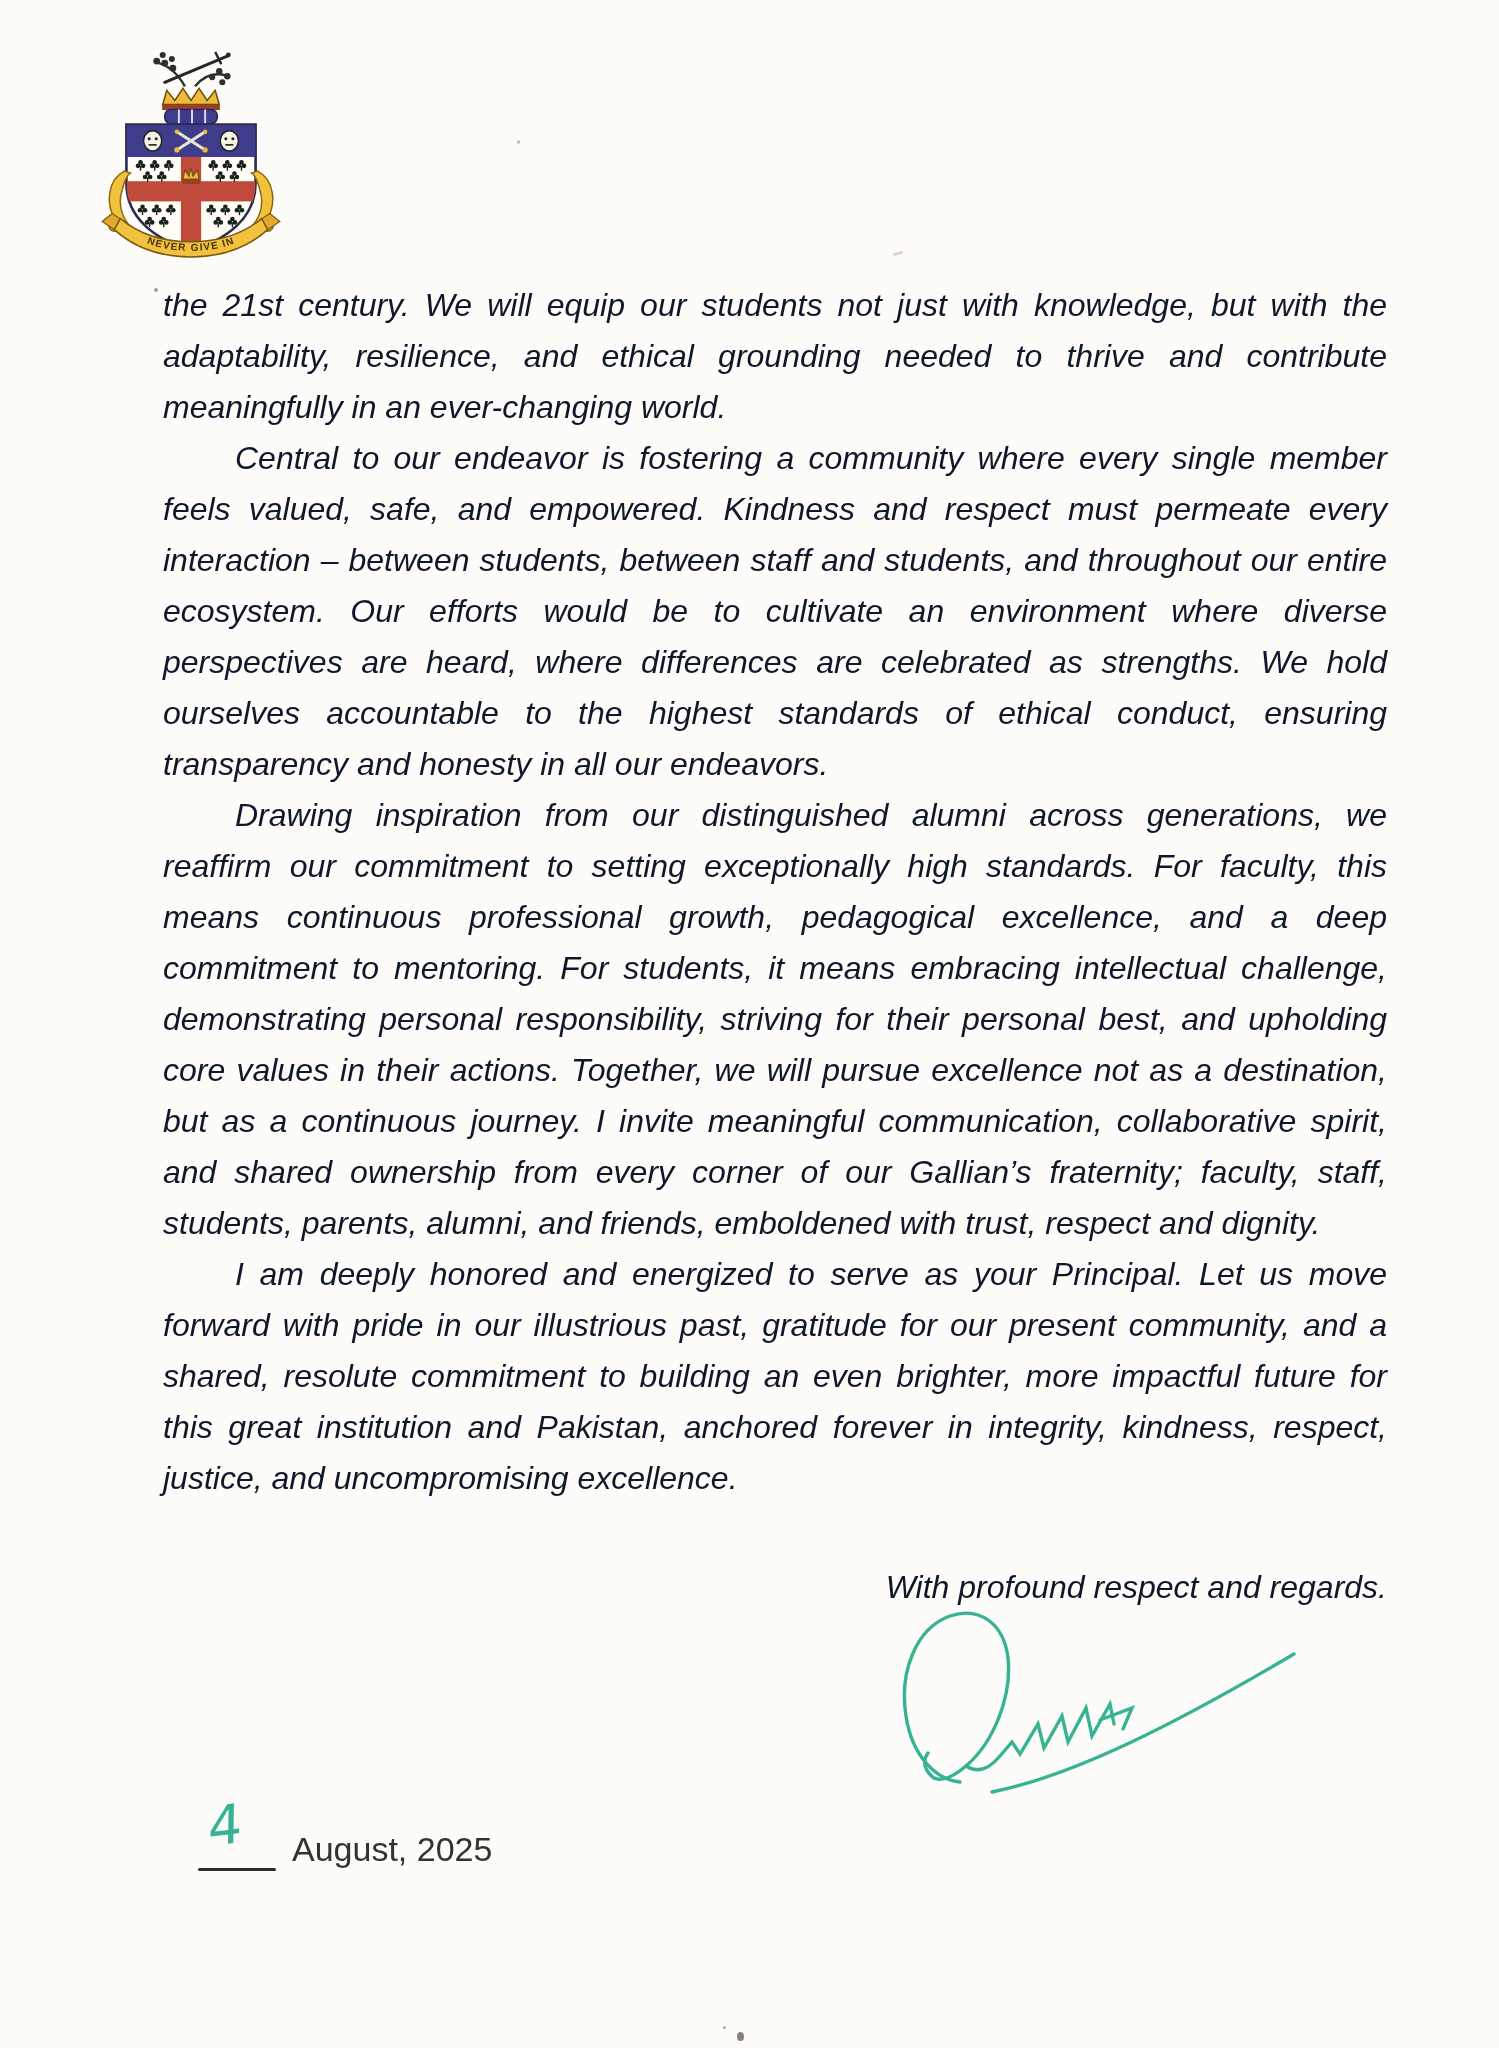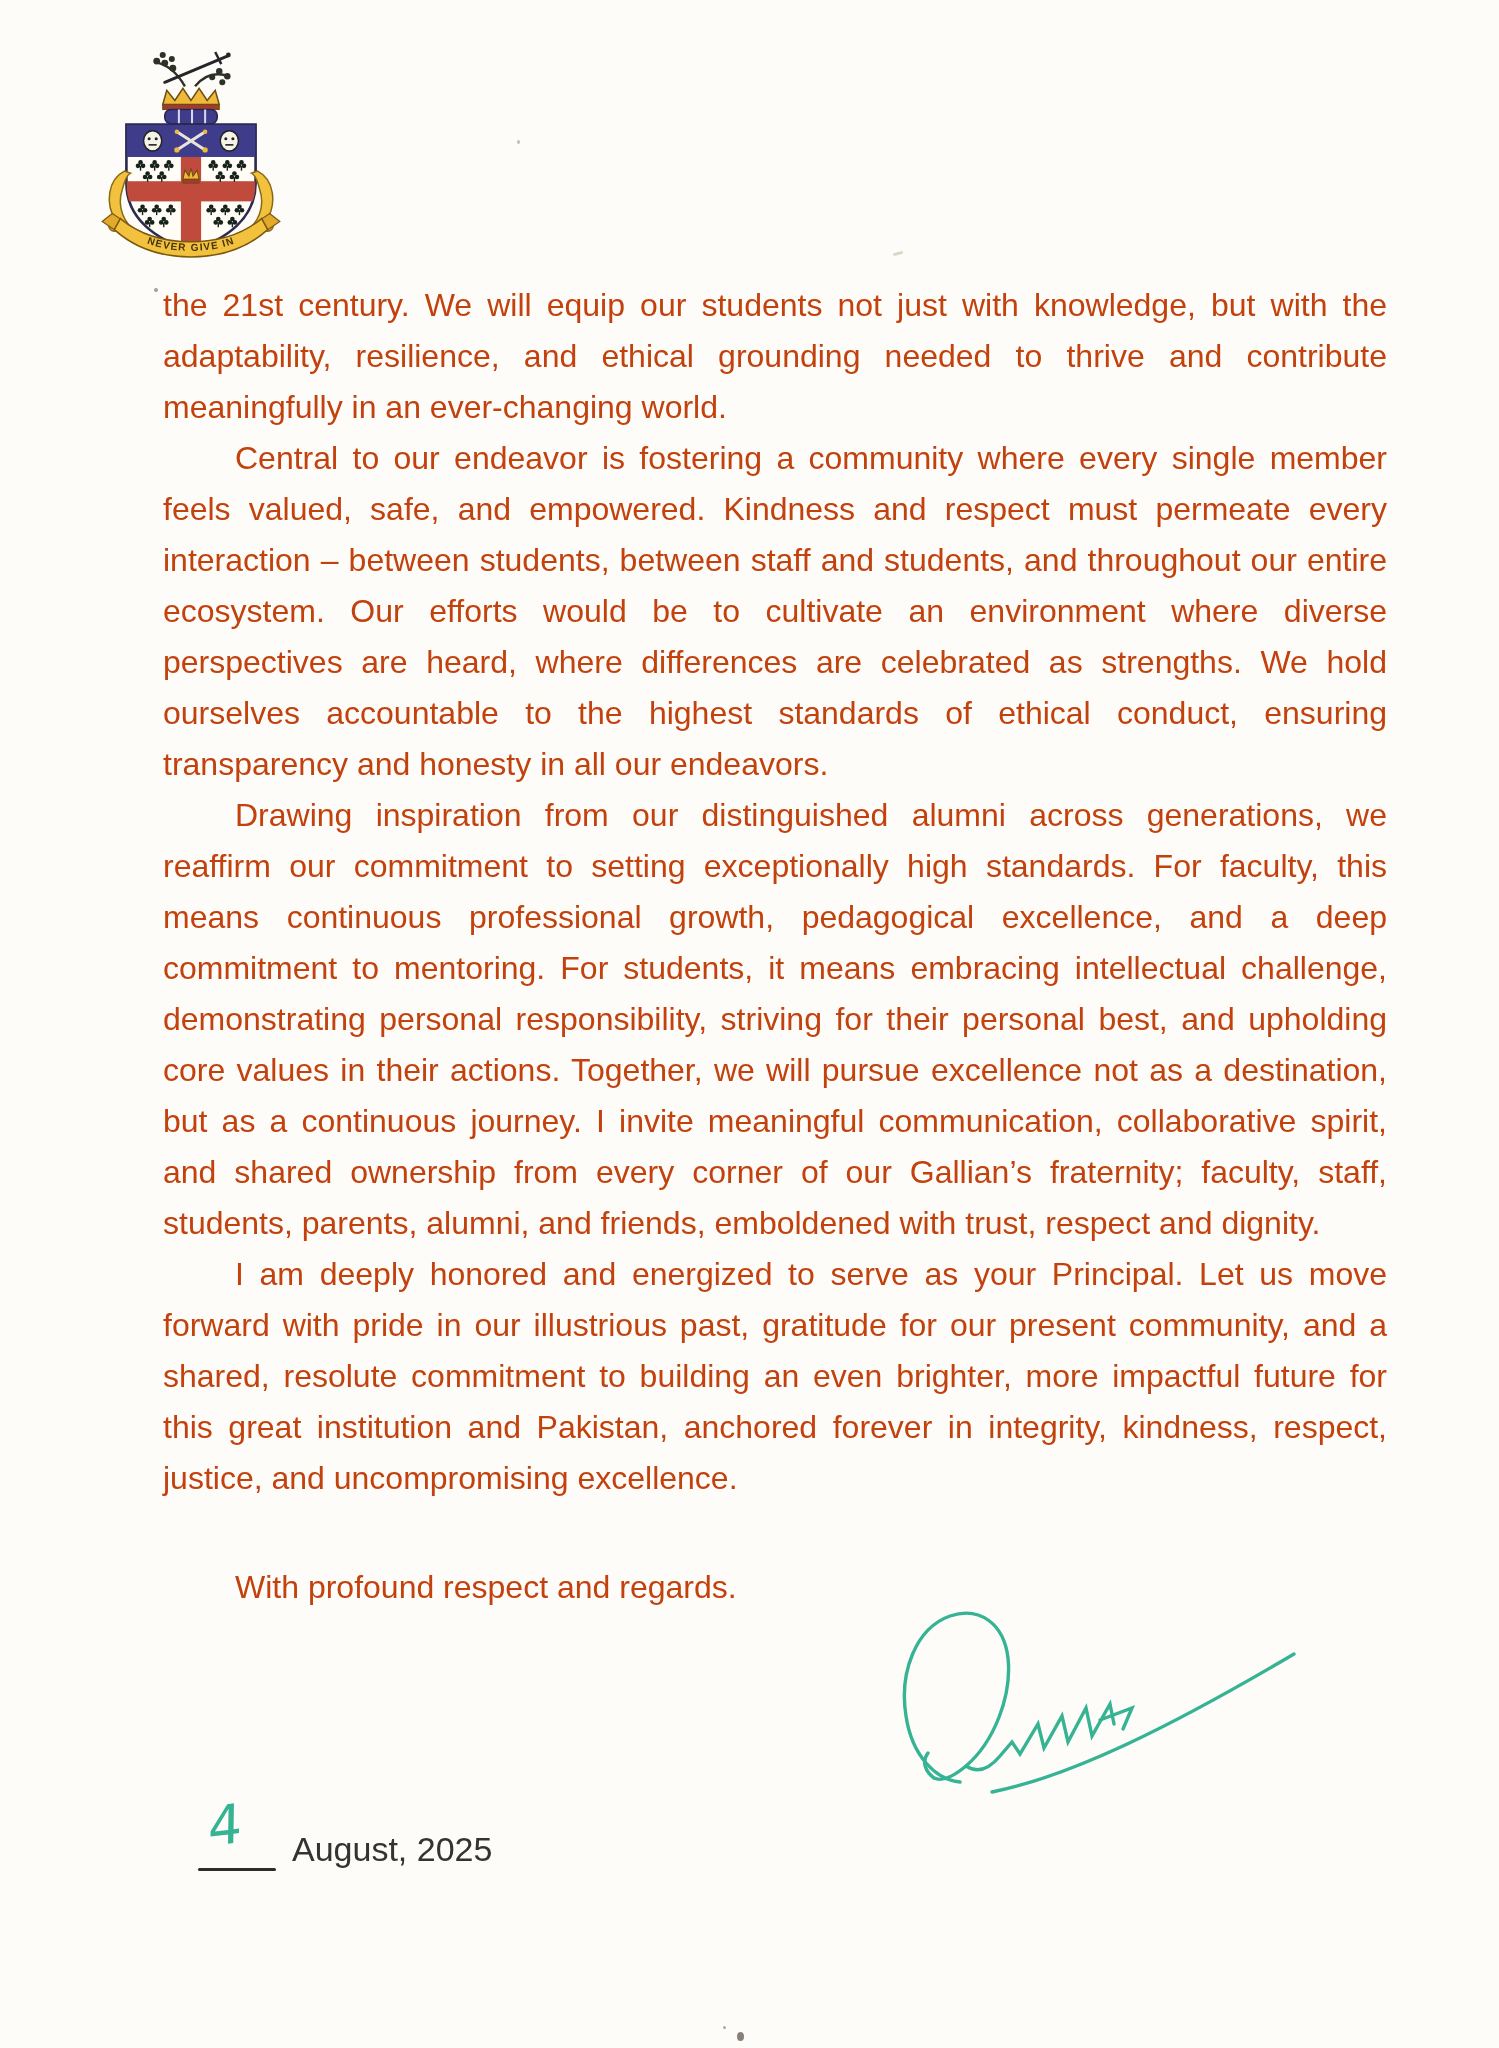--- a/index.html
+++ b/index.html
@@ -4,25 +4,25 @@
 <style>
   html,body { margin:0; padding:0; background:#9a9a9a; }
   .page {
     position:relative; width:1499px; height:2048px; margin:0 auto;
     background:#fdfcf9; overflow:hidden;
     font-family:"Liberation Sans", sans-serif; color:#383838;
   }
   .crest { position:absolute; left:100px; top:50px; width:182px; height:218px; }
   .body-text {
     position:absolute; left:163px; top:280px; width:1224px;
-    font-size:32px; line-height:51px; text-align:justify; color:#c2410c;
+    font-size:32px; line-height:51px; text-align:justify; color:#0f172a;font-style:italic;
   }
   .body-text p { margin:0; }
   .body-text p.indent { text-indent:72px; }
-  .body-text p.closing { margin-top:58px; text-align:left; }
+  .body-text p.closing { margin-top:58px; text-align:right; }
   .signature { position:absolute; left:842px; top:1596px; width:470px; height:210px; }
   .date-block { position:absolute; left:160px; top:1802px; width:480px; height:110px; }
   .date-day {
     position:absolute; left:48px; top:-6px;
     font-family:"DejaVu Sans", sans-serif; font-size:54px; line-height:60px;
     transform:rotate(-7deg) skewX(-8deg);
   }
   .date-underline { position:absolute; left:38px; top:66px; width:78px; height:3px; background:#2c2c2c; border-radius:2px; }
   .date-text { position:absolute; left:132px; top:28px; font-size:34px; color:#333; }
   .signatory { position:absolute; left:758px; top:1830px; width:614px; text-align:center; }

